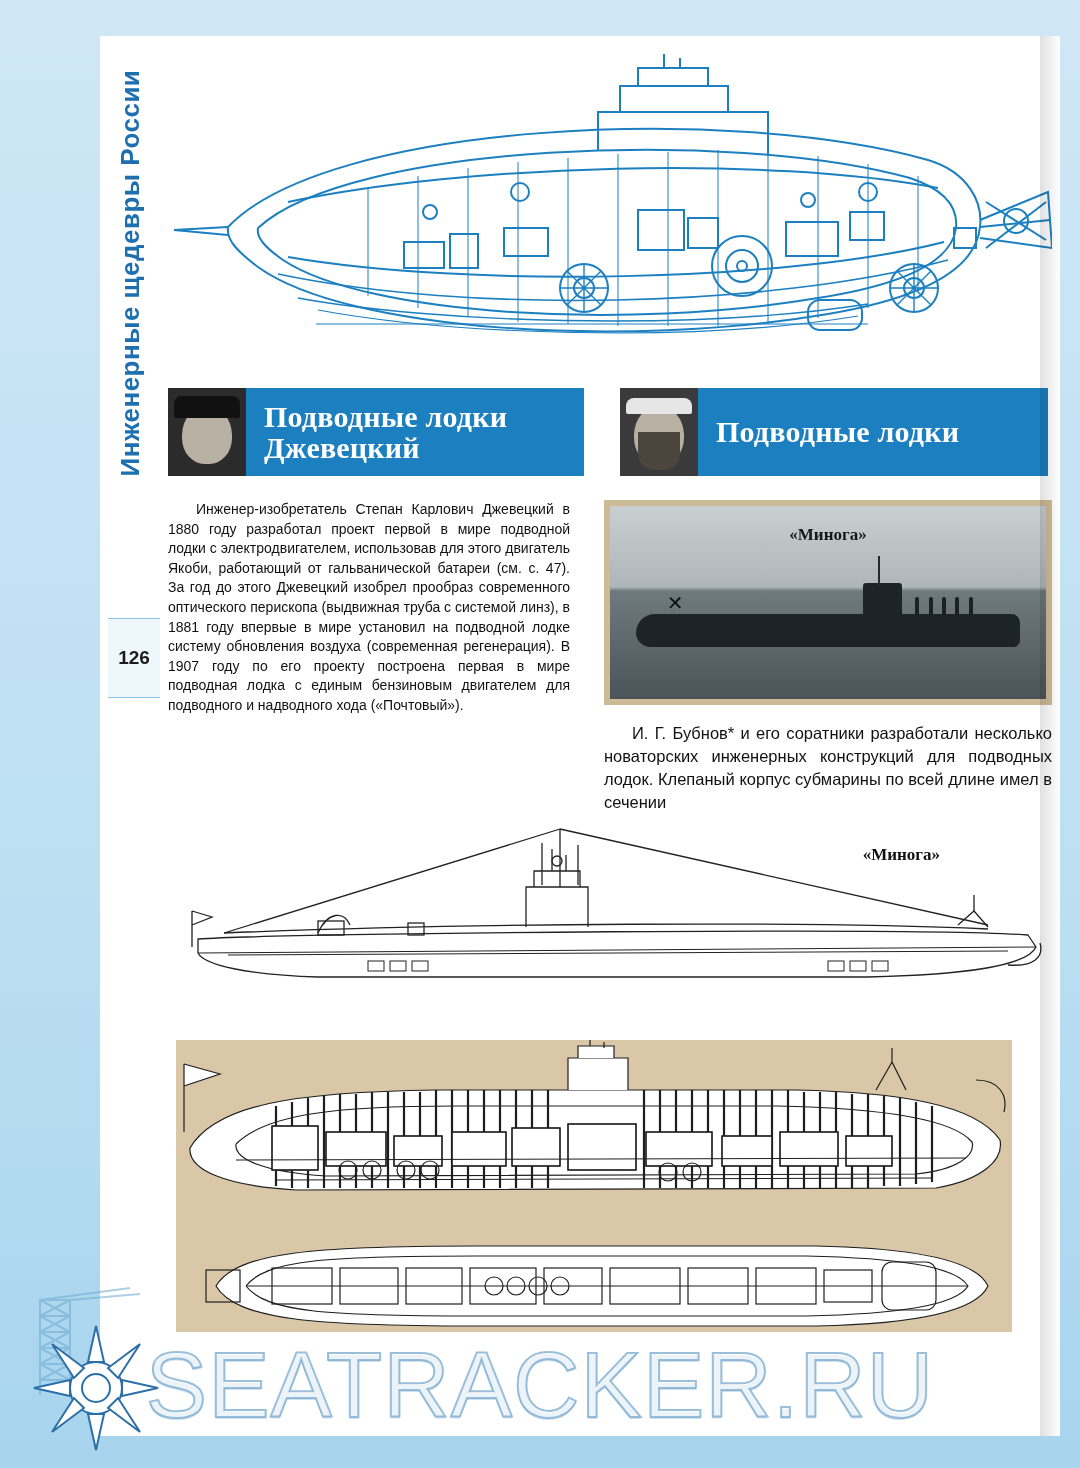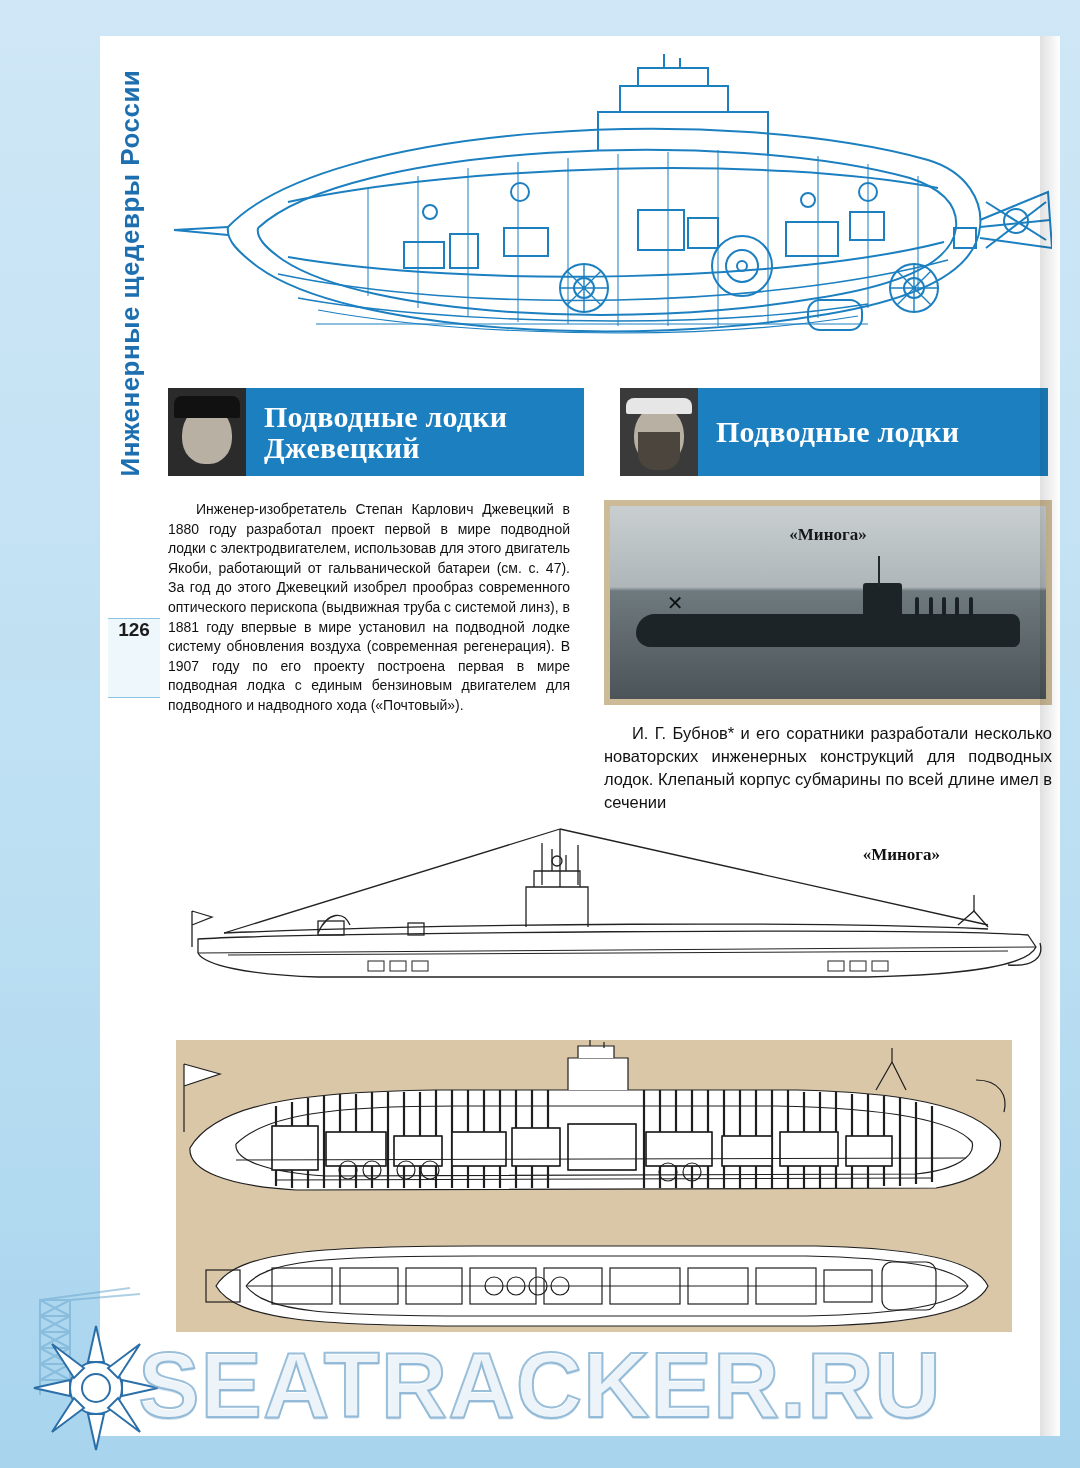--- a/index.html
+++ b/index.html
@@ -30,21 +30,21 @@
     text-align:left;
     color:#1d6fb0;font-weight:bold;font-size:26px;letter-spacing:.5px;
     font-family:"Liberation Sans", sans-serif;
     white-space:nowrap;
   }
   .vtitle-wrap{position:absolute;left:0;top:0;width:62px;height:700px;overflow:visible;}
   .pagenum-box{
     position:absolute;left:108px;top:618px;width:52px;height:78px;
     border-top:1px solid #8cc3e3;border-bottom:1px solid #8cc3e3;
     background:#eef7fc;
-    display:flex;align-items:flex-start;justify-content:center;
+    display:flex;align-items:center;justify-content:center;
   }
   .pagenum{color:#1c1c1c;font-weight:bold;font-size:19px;}
 
   
   .topdraw{
     position:absolute;left:168px;top:52px;width:884px;height:330px;
     background:#ffffff;
   }
   
   .head-row{position:absolute;left:168px;top:388px;width:884px;height:92px;}
@@ -147,21 +147,21 @@
   }
   svg{display:block;}
   
   .wm{
     position:absolute;left:0;top:1325px;width:1080px;height:120px;
     display:flex;align-items:center;justify-content:center;
     pointer-events:none;
   }
   .wm span{
     font-family:"Liberation Sans", sans-serif;
-    font-weight:bold;font-size:92px;letter-spacing:1px;
+    font-weight:normal;font-size:92px;letter-spacing:1px;
     color:rgba(255,255,255,.62);
     -webkit-text-stroke:2px rgba(120,170,205,.75);
     text-shadow:0 2px 0 rgba(120,170,205,.35);
   }
   .wm-sun{
     position:absolute;left:26px;top:1318px;width:140px;height:140px;
   }
   .wm-crane{
     position:absolute;left:10px;top:1280px;width:160px;height:120px;opacity:.55;
   }

